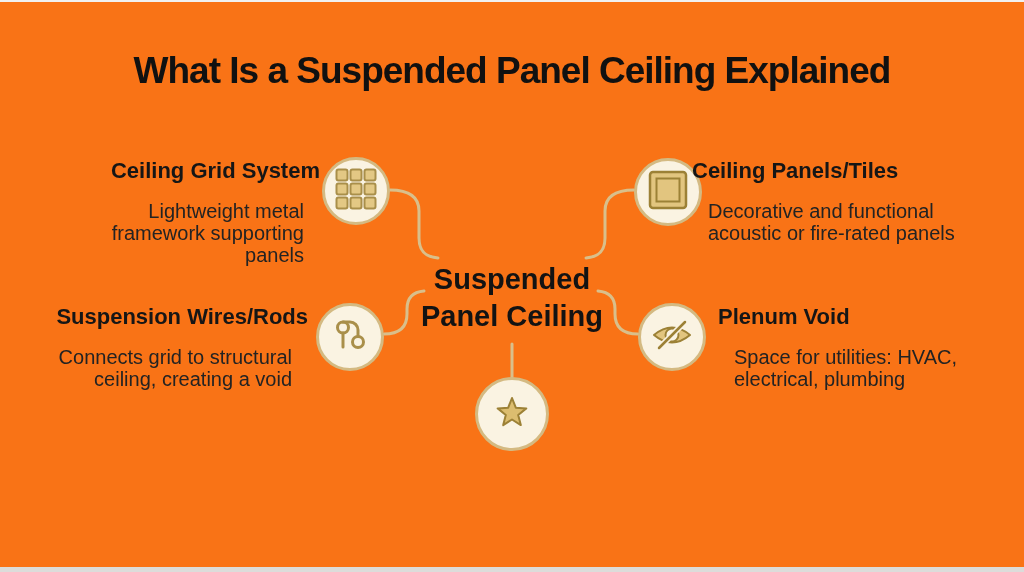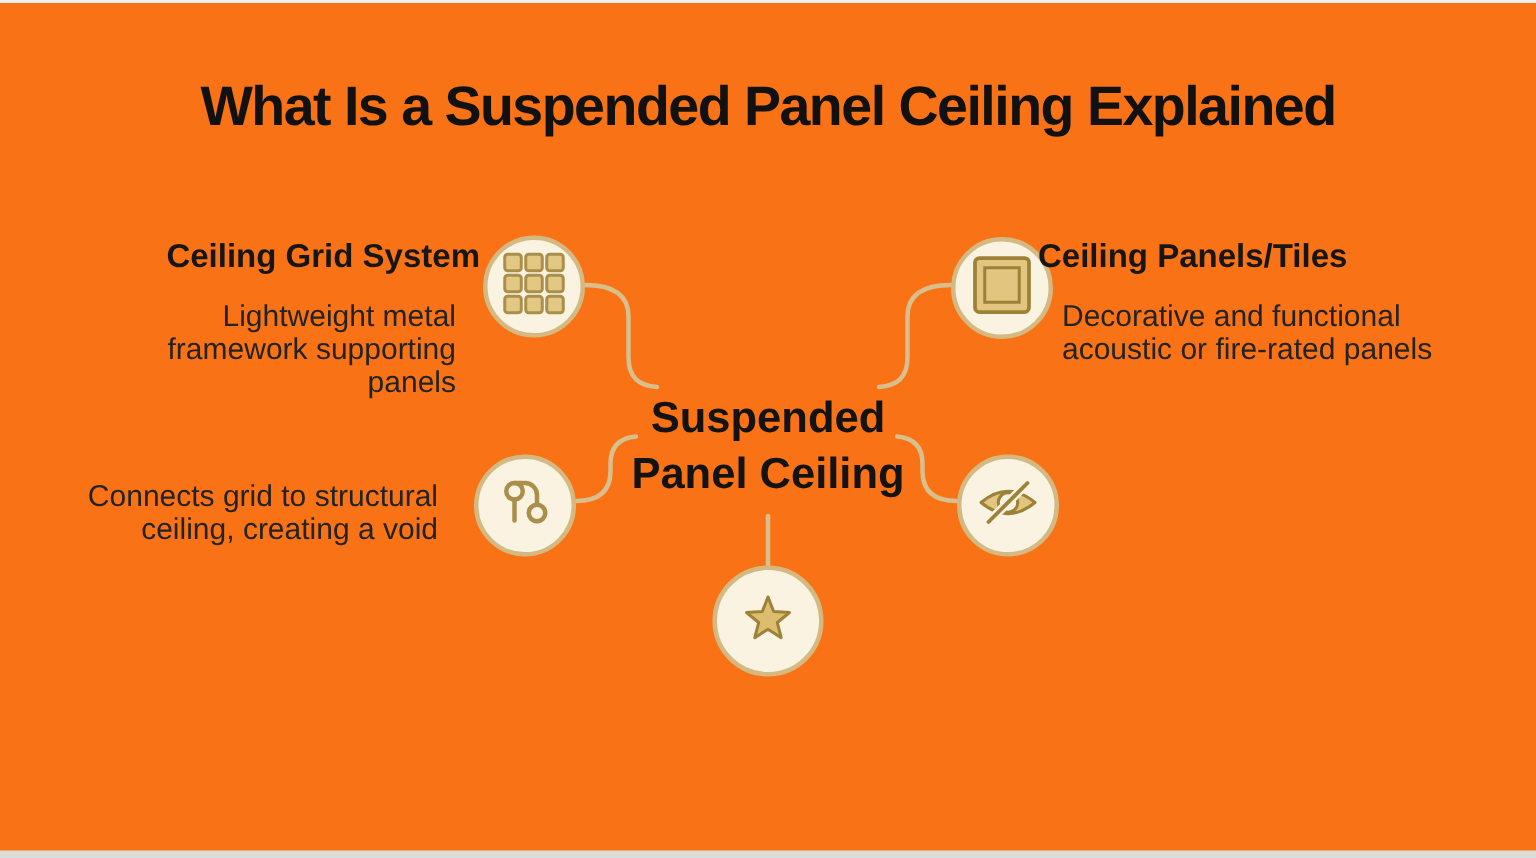--- a/index.html
+++ b/index.html
@@ -126,32 +126,37 @@
     <span>
       <svg width="40" height="40" viewBox="0 0 40 40" fill="none" stroke="#a98f4a" stroke-width="3" stroke-linecap="round">
         <circle cx="13" cy="12.5" r="5.5"></circle>
         <path d="M13,18 L13,32"></path>
         <path d="M13,7 h7 a8,8 0 0 1 8,8 v6.5"></path>
         <circle cx="28" cy="27" r="5.5"></circle>
       </svg>
     </span>
   </div>
   <div class="text-block tb-right tb-wires">
+    <p class="node-title">Suspension Wires/Rods</p>
     <p class="node-desc">Connects grid to structural ceiling, creating a void</p>
   </div>
 
   <div class="node-circle circle-plenum">
     <span>
       <svg width="44" height="44" viewBox="0 0 44 44">
         <path d="M4,22 Q22,7 40,22 Q22,37 4,22 Z" fill="#e2c57f" stroke="#9c8136" stroke-width="2" stroke-linejoin="round"></path>
         <circle cx="22" cy="22" r="6.5" fill="#faf3e2" stroke="#9c8136" stroke-width="2"></circle>
         <path d="M9,35 L35,9" stroke="#faf3e2" stroke-width="6" stroke-linecap="round"></path>
         <path d="M9,35 L35,9" stroke="#9c8136" stroke-width="2.5" stroke-linecap="round"></path>
       </svg>
     </span>
+  </div>
+  <div class="text-block tb-left tb-plenum">
+    <p class="node-title">Plenum Void</p>
+    <p class="node-desc">Space for utilities: HVAC, electrical, plumbing</p>
   </div>
 
   <div class="node-circle big circle-benefits">
     <span>
       <svg width="44" height="44" viewBox="0 0 44 44">
         <polygon points="22,8 25.8,17.7 36.3,18.4 28.2,25 30.8,35.1 22,29.5 13.2,35.1 15.8,25 7.7,18.4 18.2,17.7" fill="#dcbd6f" stroke="#9c8136" stroke-width="2" stroke-linejoin="round"></polygon>
       </svg>
     </span>
   </div>
 

